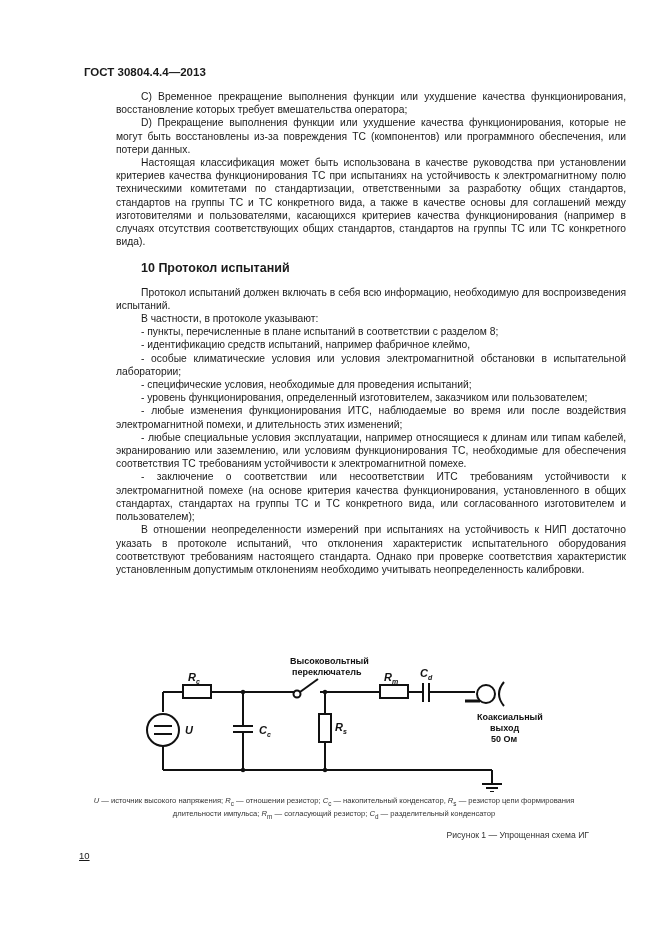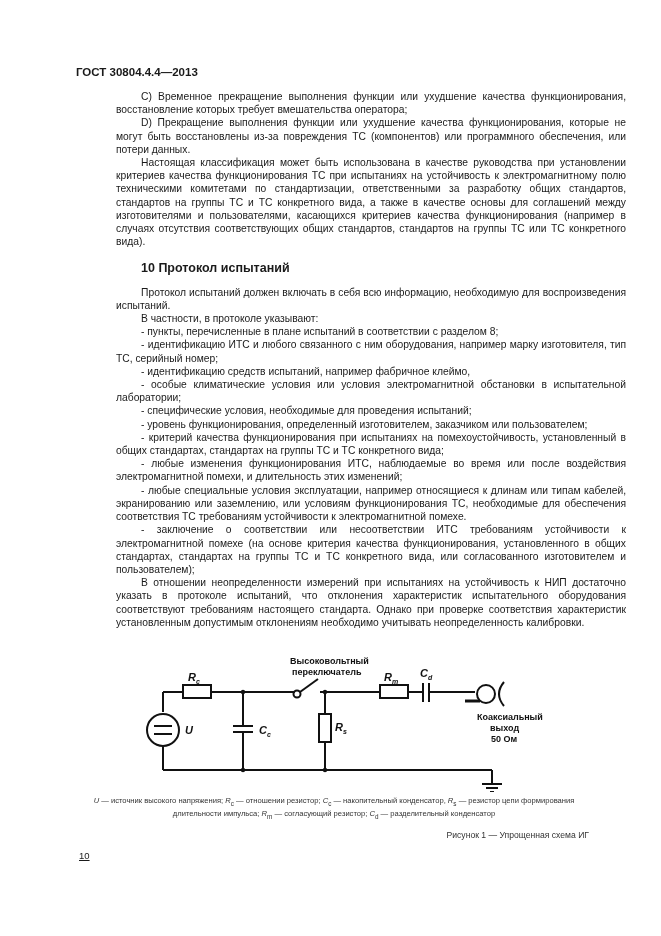--- a/index.html
+++ b/index.html
@@ -1,18 +1,18 @@
 <!DOCTYPE html>
 <html><head>
 <meta charset="utf-8">
 <style>
   html, body { margin: 0; padding: 0; background: #ffffff; }
   body { width: 661px; height: 936px; position: relative; overflow: hidden;
          font-family: "Liberation Sans", sans-serif; color: #1a1a1a; }
-  .page-header { position: absolute; left: 76px; top: 66px; font-size: 11.5px; font-weight: bold; }
+  .page-header { position: absolute; left: 84px; top: 66px; font-size: 11.5px; font-weight: bold; }
   .body-text { position: absolute; left: 79px; top: 90px; width: 510px; font-size: 10.3px; line-height: 13.2px; margin-left: 37px; }
   .para { margin: 0; text-align: justify; text-indent: 25px; }
   .section-title { margin: 14px 0 10px 25px; font-size: 12.5px; font-weight: bold; }
   .diagram { position: absolute; left: 130px; top: 652px; width: 420px; height: 140px; }
   .legend { position: absolute; left: 79px; top: 796px; width: 510px; font-size: 7.6px; line-height: 10.5px; text-align: center; color: #333; }
   .legend i { font-style: italic; }
   .caption { position: absolute; left: 79px; top: 830px; width: 510px; text-align: right; font-size: 8.6px; color: #333; }
   .page-number { position: absolute; left: 79px; top: 850px; font-size: 9.5px; text-decoration: underline; }
   svg text { font-family: "Liberation Sans", sans-serif; }
 </style>
@@ -24,26 +24,24 @@
 <div class="body-text">
   <p class="para">C) Временное прекращение выполнения функции или ухудшение качества функционирования, восстановление которых требует вмешательства оператора;</p>
   <p class="para">D) Прекращение выполнения функции или ухудшение качества функционирования, которые не могут быть восстановлены из-за повреждения ТС (компонентов) или программного обеспечения, или потери данных.</p>
   <p class="para">Настоящая классификация может быть использована в качестве руководства при установлении критериев качества функционирования ТС при испытаниях на устойчивость к электромагнитному полю техническими комитетами по стандартизации, ответственными за разработку общих стандартов, стандартов на группы ТС и ТС конкретного вида, а также в качестве основы для соглашений между изготовителями и пользователями, касающихся критериев качества функционирования (например в случаях отсутствия соответствующих общих стандартов, стандартов на группы ТС или ТС конкретного вида).</p>
 
   <div class="section-title">10  Протокол испытаний</div>
 
   <p class="para">Протокол испытаний должен включать в себя всю информацию, необходимую для воспроизведения испытаний.</p>
   <p class="para">В частности, в протоколе указывают:</p>
   <p class="para">- пункты, перечисленные в плане испытаний в соответствии с разделом 8;</p>
-  <p class="para">- идентификацию ИТС и любого связанного с ним оборудования, например марку изготовителя, тип ТС, серийный номер;</p>
   <p class="para">- идентификацию средств испытаний, например фабричное клеймо,</p>
   <p class="para">- особые климатические условия или условия электромагнитной обстановки в испытательной лаборатории;</p>
   <p class="para">- специфические условия, необходимые для проведения испытаний;</p>
   <p class="para">- уровень функционирования, определенный изготовителем, заказчиком или пользователем;</p>
-  <p class="para">- критерий качества функционирования при испытаниях на помехоустойчивость, установленный в общих стандартах, стандартах на группы ТС и ТС конкретного вида;</p>
   <p class="para">- любые изменения функционирования ИТС, наблюдаемые во время или после воздействия электромагнитной помехи, и длительность этих изменений;</p>
   <p class="para">- любые специальные условия эксплуатации, например относящиеся к длинам или типам кабелей, экранированию или заземлению, или условиям функционирования ТС, необходимые для обеспечения соответствия ТС требованиям устойчивости к электромагнитной помехе.</p>
   <p class="para">- заключение о соответствии или несоответствии ИТС требованиям устойчивости к электромагнитной помехе (на основе критерия качества функционирования, установленного в общих стандартах, стандартах на группы ТС и ТС конкретного вида, или согласованного изготовителем и пользователем);</p>
   <p class="para">В отношении неопределенности измерений при испытаниях на устойчивость к НИП достаточно указать в протоколе испытаний, что отклонения характеристик испытательного оборудования соответствуют требованиям настоящего стандарта. Однако при проверке соответствия характеристик установленным допустимым отклонениям необходимо учитывать неопределенность калибровки.</p>
 </div>
 
 <svg class="diagram" viewBox="0 0 420 140" width="420" height="140">
   <g stroke="#111" stroke-width="2" fill="none">
 
     <line x1="33" y1="40" x2="53" y2="40"></line>

